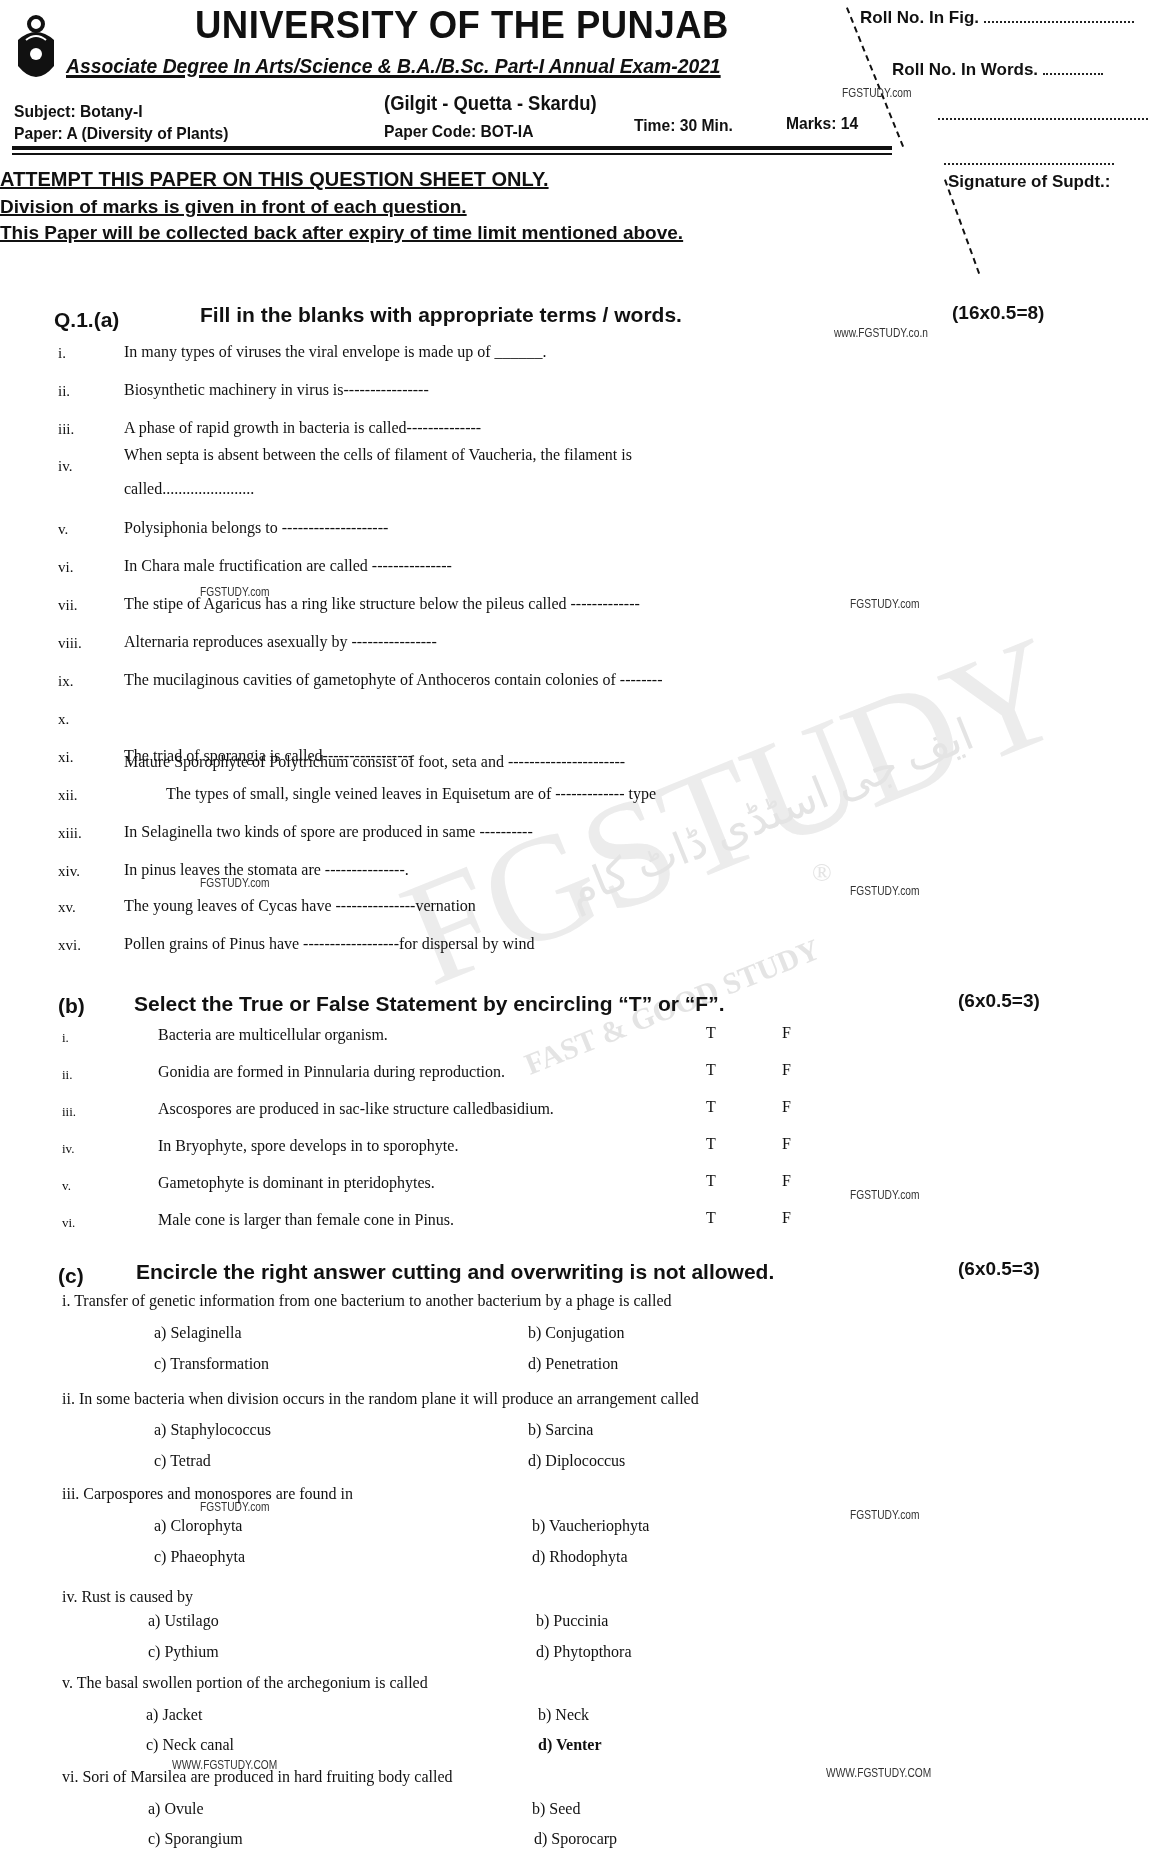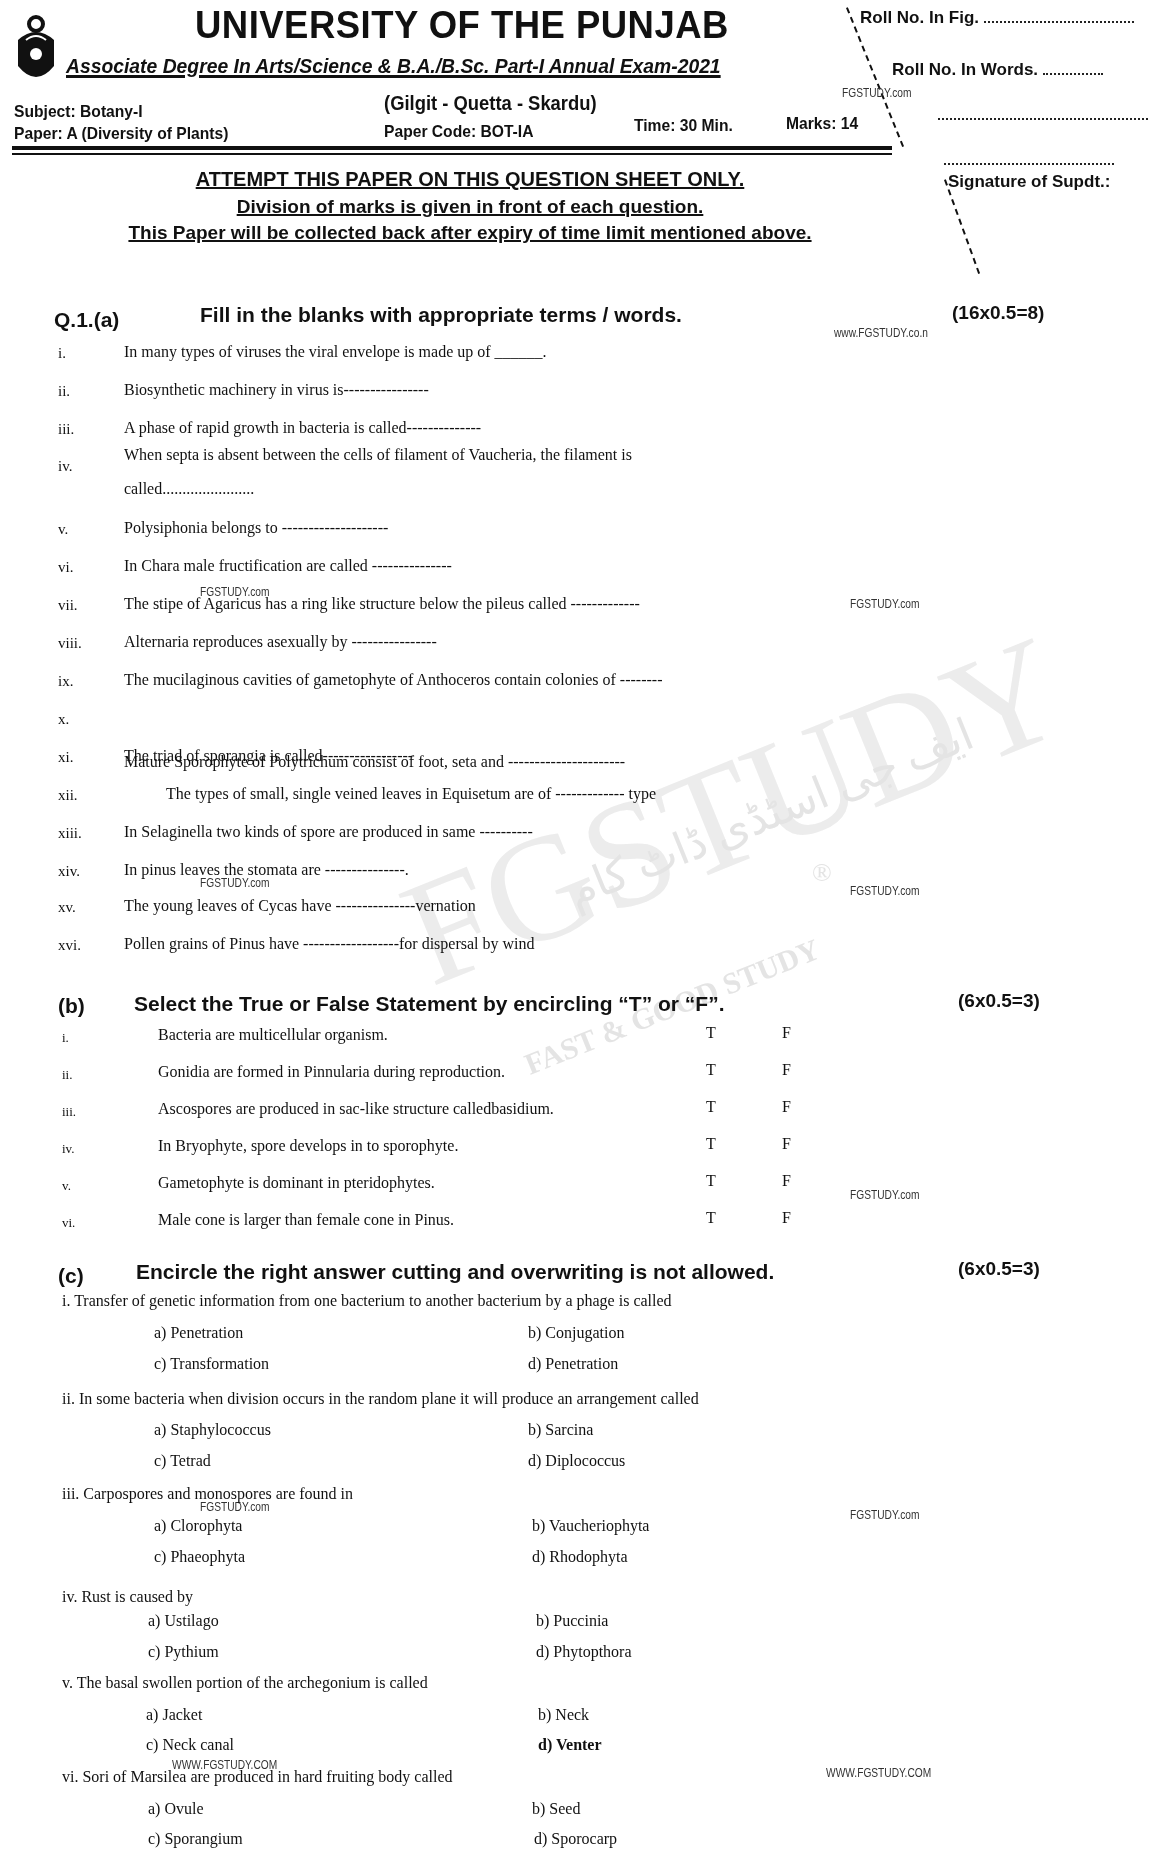--- a/index.html
+++ b/index.html
@@ -3,21 +3,21 @@
 <meta charset="utf-8">
 <style>
   html, body { margin:0; padding:0; background:#fff; }
   body { width:1154px; height:1862px; position:relative; overflow:hidden; color:#111; font-family:"Liberation Serif", serif; }
   .abs { position:absolute; white-space:nowrap; }
   .sans { font-family:"Liberation Sans", sans-serif; }
   .title { left:195px; top:4px; font-size:38px; font-weight:bold; letter-spacing:0.5px; font-family:"Liberation Sans", sans-serif; transform:scaleX(0.96); transform-origin:left; }
   .subtitle { left:66px; top:54px; font-size:21px; font-weight:bold; font-style:italic; text-decoration:underline; text-decoration-thickness:3px; font-family:"Liberation Sans", sans-serif; transform:scaleX(0.92); transform-origin:left; }
   .meta { font-size:17px; font-weight:bold; font-family:"Liberation Sans", sans-serif; transform:scaleX(0.92); transform-origin:left; }
   .rule { position:absolute; left:12px; width:880px; background:#111; }
-  .notice { left:0; width:940px; text-align:center; font-weight:bold; font-family:"Liberation Sans", sans-serif; text-decoration:underline; text-decoration-thickness:2px; }
+  .notice { left:0; width:940px; font-weight:bold; font-family:"Liberation Sans", sans-serif; text-decoration:underline; text-decoration-thickness:2px; }
   .side { font-size:17px; font-weight:bold; font-family:"Liberation Sans", sans-serif; }
   .dots { display:inline-block; border-bottom:2px dotted #222; vertical-align:baseline; }
   .watermark-small { font-size:12px; color:#333; font-family:"Liberation Sans", sans-serif; transform:scaleX(0.85); transform-origin:left; }
   .q-head { font-size:21px; font-weight:bold; font-family:"Liberation Sans", sans-serif; }
   .marks { font-size:19px; font-weight:bold; font-family:"Liberation Sans", sans-serif; }
   .num { font-size:15px; left:58px; }
   .item { font-size:16px; left:124px; }
   .tf-num { font-size:13px; left:62px; }
   .tf-text { font-size:16px; left:158px; }
   .tf-opt { font-size:16px; }
@@ -202,21 +202,21 @@
 </div>
 
 <div class="abs q-head" style="left:58px; top:1264px;">(c)</div>
 <div class="abs q-head" style="left:136px; top:1260px;">Encircle the right answer cutting and overwriting is not allowed.</div>
 <div class="abs marks" style="left:958px; top:1258px;">(6x0.5=3)</div>
 
 <div>
 
   <div>
     <span class="abs mcq-q" style="top:1292px;">i. Transfer of genetic information from one bacterium to another bacterium by a phage is called</span>
-    <span class="abs opt" style="left:154px; top:1324px;">a) Penetration</span>
+    <span class="abs opt" style="left:154px; top:1324px;">a) Selaginella</span>
     <span class="abs opt" style="left:528px; top:1324px;">b) Conjugation</span>
     <span class="abs opt" style="left:154px; top:1355px;text-align:center;">c) Transformation</span>
     <span class="abs opt" style="left:528px; top:1355px;">d) Penetration</span>
   </div>
 
   <div>
     <span class="abs mcq-q" style="top:1390px;">ii. In some bacteria when division occurs in the random plane it will produce an arrangement  called</span>
     <span class="abs opt" style="left:154px; top:1421px;">a) Staphylococcus</span>
     <span class="abs opt" style="left:528px; top:1421px;">b) Sarcina</span>
     <span class="abs opt" style="left:154px; top:1452px;">c) Tetrad</span>

